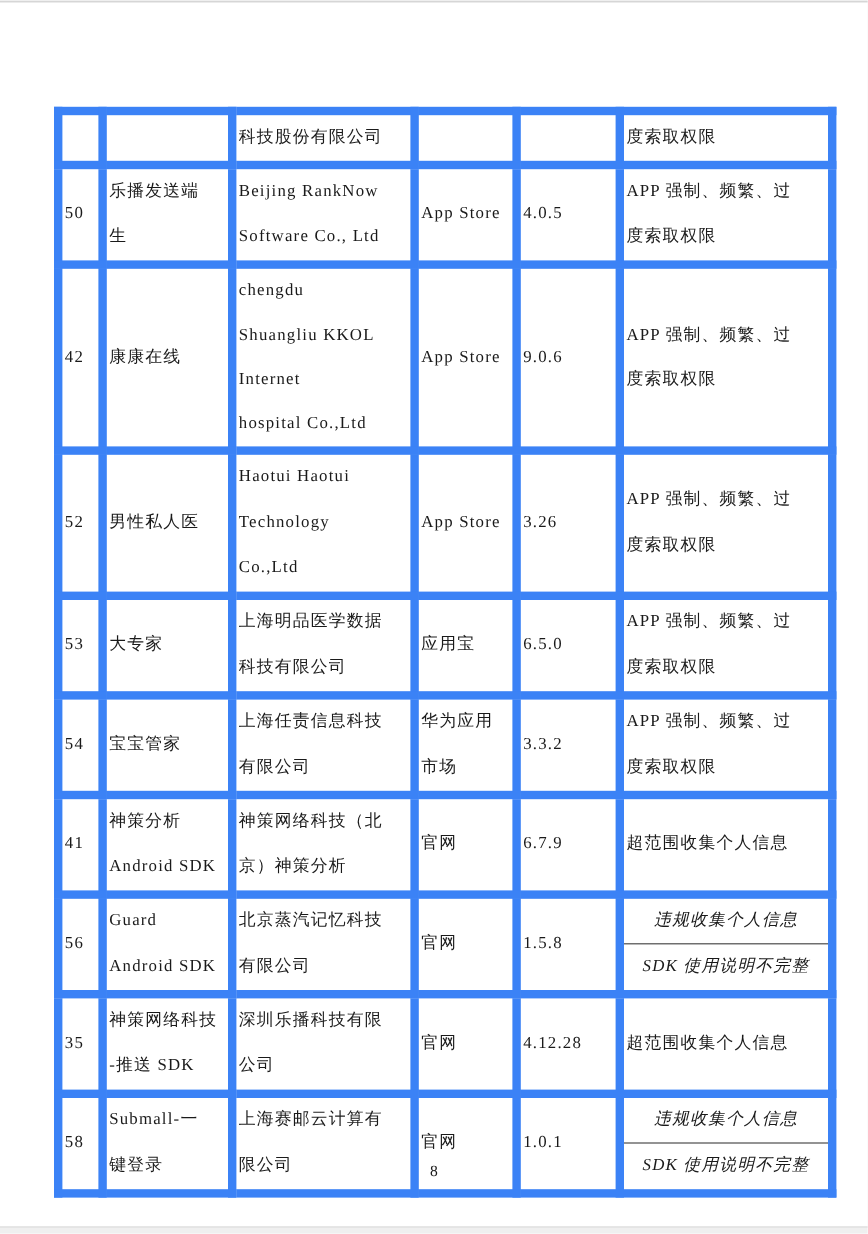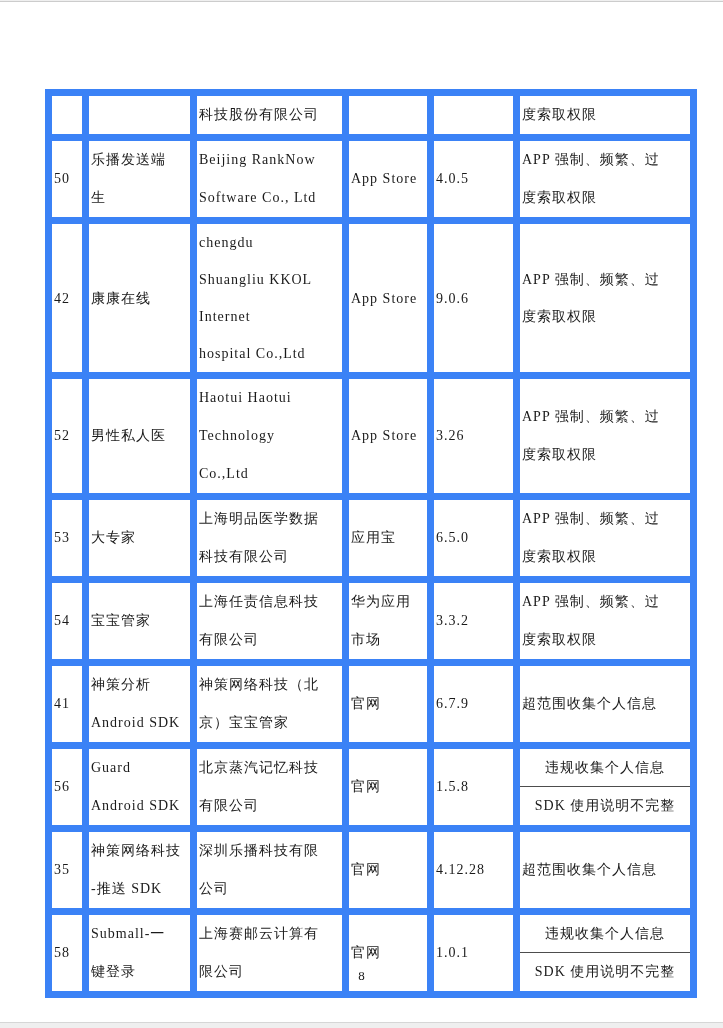--- a/index.html
+++ b/index.html
@@ -44,21 +44,21 @@
   tr.r2 { height: 151px; }
   tr.r2 td { line-height: 37px; }
   tr.r3 { height: 119px; }
   tr.r4 { height: 73px; }
   tr.r5 { height: 80px; }
   tr.r6 { height: 73px; }
   tr.r7 { height: 81px; }
   tr.r8 { height: 75px; }
   tr.r9 { height: 77px; }
   td.version { letter-spacing: 3px; margin-top: 20px; }
-  td.split { padding: 0; }
+  td.split { padding: 0; font-style: italic; }
   .split-box {
     position: absolute;
     top: 0; left: 0; right: 0; bottom: 0;
     display: flex;
     flex-direction: column;
   }
   .split-part {
     flex: 1 1 50%;
     display: flex;
     align-items: center;
@@ -153,21 +153,21 @@
 市场</td>
         <td class="version">3.3.2</td>
         <td>APP 强制、频繁、过
 度索取权限</td>
       </tr>
       <tr class="r6">
         <td>41</td>
         <td>神策分析
 Android SDK</td>
         <td>神策网络科技（北
-京）宝宝管家</td>
+京）神策分析</td>
         <td>官网</td>
         <td class="version">6.7.9</td>
         <td>超范围收集个人信息</td>
       </tr>
       <tr class="r7">
         <td>56</td>
         <td>Guard
 Android SDK</td>
         <td>北京蒸汽记忆科技
 有限公司</td>

